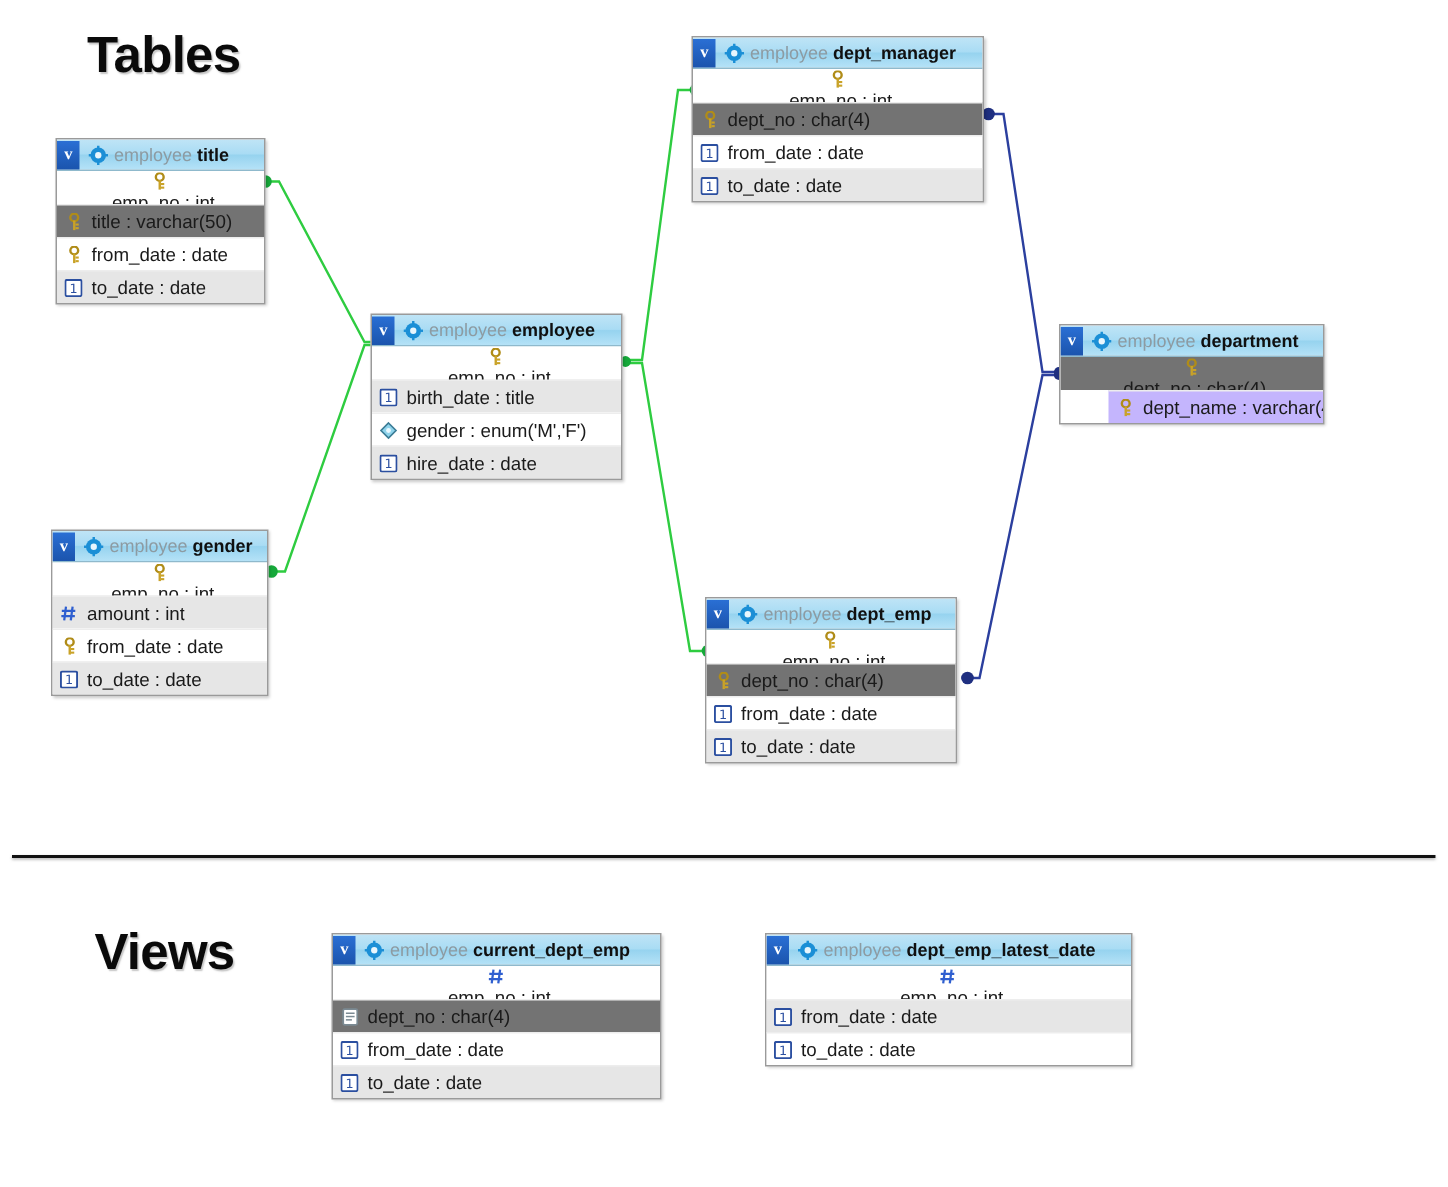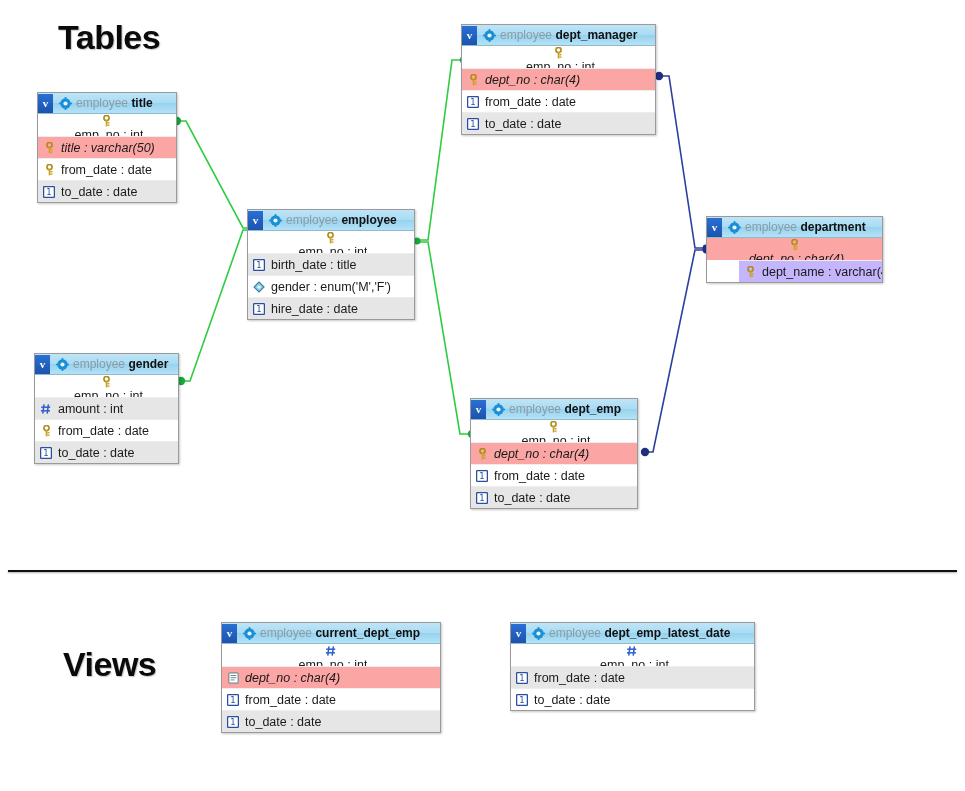--- a/index.html
+++ b/index.html
@@ -80,36 +80,36 @@
     font-size:12.5px;
     color:#1a1a1a;
     border-top:1px solid #ededed;
     padding-left:4px;
     box-sizing:border-box;
     white-space:nowrap;
   }
   .row:first-of-type{border-top:none;flex-direction:column;}
   .row.w{background:#ffffff;}
   .row.g{background:#e6e6e6;}
-  .row.p{background:#fca5a5;font-style:italic;}
+  .row.p{background:#737373;}
   .row.pg{background:#c4b5fd;margin-left:32px;}
   .rowicon{
     width:14px;height:14px;margin-right:5px;flex:0 0 auto;
     display:flex;align-items:center;justify-content:center;
   }
   .rowtext{overflow:hidden;}
 </style>
 </head>
 <body>
 
 <div id="canvas">
 
   <div class="section-title" style="left:58px;top:18px;">Tables</div>
 
-  <div class="section-title" style="left:63px;top:645px;">Views</div>
+  <div class="section-title" style="left:63px;top:616px;">Views</div>
 
   <div class="divider" style="top:570px;"></div>
 
   <svg class="links" viewBox="0 0 965 791" xmlns="http://www.w3.org/2000/svg">
 
     <path d="M176,121 L186,121 L243,228 L252,228" fill="none" stroke="#2ecc40" stroke-width="1.6"></path>
 
     <path d="M180,381 L190,381 L243,230 L252,230" fill="none" stroke="#2ecc40" stroke-width="1.6"></path>
 
     <path d="M416,240 L428,240 L452,60 L464,60" fill="none" stroke="#2ecc40" stroke-width="1.6"></path>

